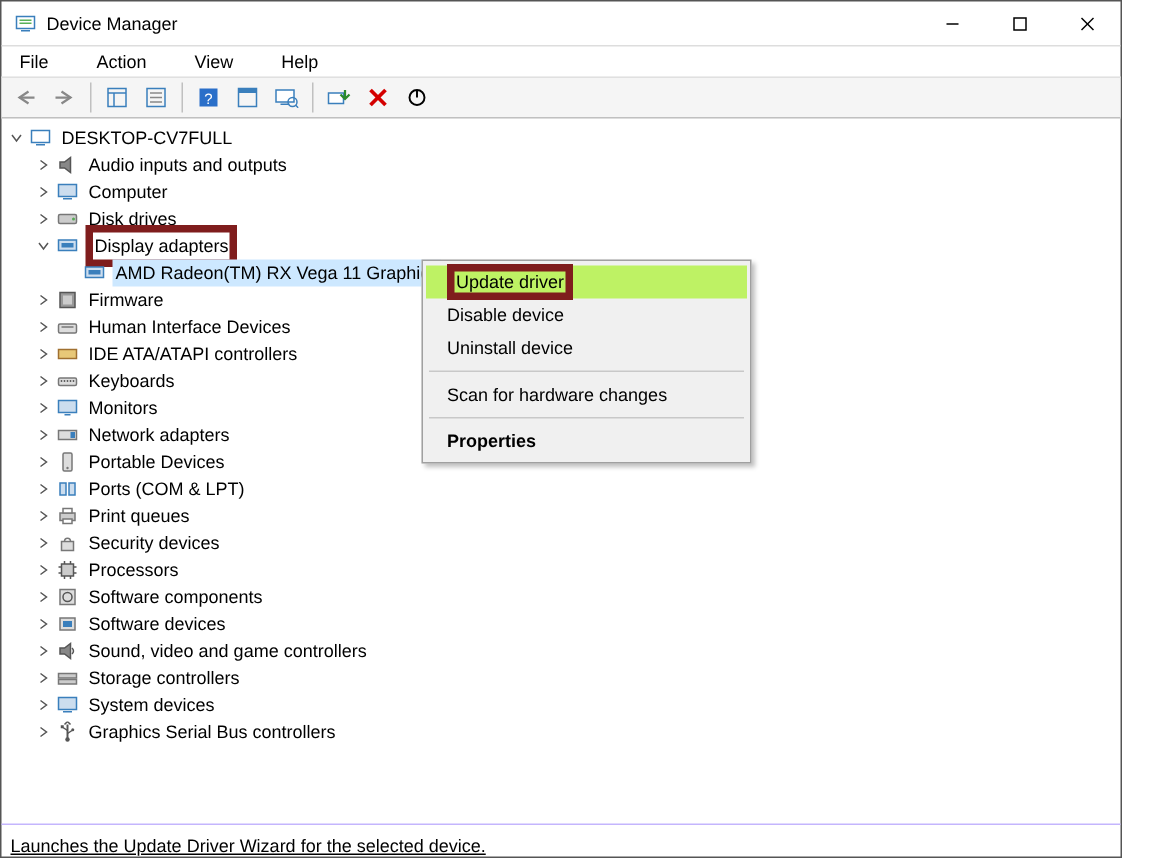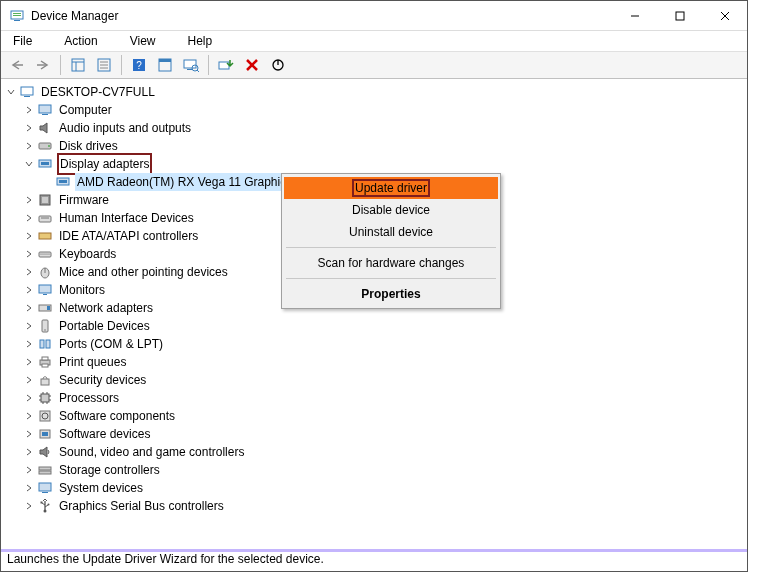--- a/index.html
+++ b/index.html
@@ -9,35 +9,35 @@
   .titlebar .icon { width:16px; height:16px; margin-right:6px; display:flex; align-items:center; justify-content:center; }
   .titlebar .title { flex:1; font-size:12px; }
   .winbtns { display:flex; height:100%; }
   .winbtn { width:45px; display:flex; align-items:center; justify-content:center; }
   .winbtn svg { stroke:#000; stroke-width:1; fill:none; }
   .menubar { height:20px; display:flex; align-items:center; padding:0 4px; gap:16px; }
   .menubar .menuitem { padding:2px 8px; }
   .toolbar { height:28px; border-top:1px solid #e0e0e0; border-bottom:1px solid #c0c0c0; background:#f5f5f5; display:flex; align-items:center; padding:0 4px; gap:2px; }
   .tbtn { width:24px; height:22px; display:flex; align-items:center; justify-content:center; border:1px solid transparent; }
   .tsep { width:1px; height:20px; background:#c0c0c0; margin:0 3px; }
-  .tree { flex:1; overflow:auto; padding:4px 2px; position:relative;text-align:center; }
+  .tree { flex:1; overflow:auto; padding:4px 2px; position:relative; }
   .node { display:flex; align-items:center; height:18px; line-height:18px; white-space:nowrap; }
   .indent { display:inline-block; width:18px; height:18px; }
   .expander { width:16px; height:18px; display:inline-flex; align-items:center; justify-content:center; }
   .expander svg { stroke:#555; fill:none; }
   .ticon { width:16px; height:16px; margin-right:4px; display:inline-flex; align-items:center; justify-content:center; flex-shrink:0;}
   .label { padding:0 2px; }
   .label.sel { background:#cde8ff; }
-  .hl-red { border:2px solid #7f1d1d; padding:0 1px; margin:-1px 0; }
+  .hl-red { border:5px solid #7f1d1d; padding:0 1px; margin:-1px 0; }
   .ctxmenu { position:absolute; background:#f0f0f0; border:1px solid #a0a0a0; box-shadow:2px 2px 3px rgba(0,0,0,0.25); padding:3px 2px; width:220px; z-index:10; }
   .ctxitem { padding:4px 14px; position:relative; }
-  .ctxitem.hi { background:#f97316; }
+  .ctxitem.hi { background:#bef264; }
   .ctxitem.bold { font-weight:bold; }
   .ctxsep { height:1px; background:#c8c8c8; margin:4px 2px; }
-  .statusbar { height:22px; border-top:3px solid #c4b5fd; display:flex; align-items:flex-start; padding:0 6px; }
+  .statusbar { height:22px; border-top:1px solid #c4b5fd; display:flex; align-items:flex-end; padding:0 6px;text-decoration:underline; }
 </style>
 </head>
 <body>
 
 <div class="window">
 
   <div class="titlebar">
     <span class="icon">
       <svg width="16" height="16" viewBox="0 0 16 16">
           <rect x="2" y="3" width="12" height="8" fill="#fff" stroke="#3a7fbc"></rect>
@@ -164,40 +164,40 @@
 
     <div class="node">
       <span class="indent"></span>
       <span class="expander">
           <svg width="10" height="10">
             <path d="M3 2 L7 5 L3 8"></path>
           </svg>
         </span>
       <span class="ticon">
           <svg width="14" height="14">
+            <path d="M2 5 L5 5 L9 2 L9 12 L5 9 L2 9 Z" fill="#888" stroke="#555"></path>
+          </svg>
+        </span>
+      <span class="label">Audio inputs and outputs</span>
+    </div>
+
+    <div class="node">
+      <span class="indent"></span>
+      <span class="expander">
+          <svg width="10" height="10">
+            <path d="M3 2 L7 5 L3 8"></path>
+          </svg>
+        </span>
+      <span class="ticon">
+          <svg width="14" height="14">
             <rect x="1" y="2" width="12" height="8" fill="#cde" stroke="#3a7fbc"></rect>
             <rect x="4" y="11" width="6" height="1" fill="#3a7fbc"></rect>
           </svg>
         </span>
       <span class="label">Computer</span>
-    </div>
-
-    <div class="node">
-      <span class="indent"></span>
-      <span class="expander">
-          <svg width="10" height="10">
-            <path d="M3 2 L7 5 L3 8"></path>
-          </svg>
-        </span>
-      <span class="ticon">
-          <svg width="14" height="14">
-            <path d="M2 5 L5 5 L9 2 L9 12 L5 9 L2 9 Z" fill="#888" stroke="#555"></path>
-          </svg>
-        </span>
-      <span class="label">Audio inputs and outputs</span>
     </div>
 
     <div class="node">
       <span class="indent"></span>
       <span class="expander">
           <svg width="10" height="10">
             <path d="M3 2 L7 5 L3 8"></path>
           </svg>
         </span>
       <span class="ticon">
@@ -298,35 +298,20 @@
             <circle cx="3" cy="7" r="0.6" fill="#555"></circle>
             <circle cx="5" cy="7" r="0.6" fill="#555"></circle>
             <circle cx="7" cy="7" r="0.6" fill="#555"></circle>
             <circle cx="9" cy="7" r="0.6" fill="#555"></circle>
             <circle cx="11" cy="7" r="0.6" fill="#555"></circle>
           </svg>
         </span>
       <span class="label">Keyboards</span>
     </div>
 
-    <div class="node">
-      <span class="indent"></span>
-      <span class="expander">
-          <svg width="10" height="10">
-            <path d="M3 2 L7 5 L3 8"></path>
-          </svg>
-        </span>
-      <span class="ticon">
-          <svg width="14" height="14">
-            <ellipse cx="7" cy="8" rx="4" ry="5" fill="#ddd" stroke="#777"></ellipse>
-            <line x1="7" y1="3" x2="7" y2="8" stroke="#777"></line>
-          </svg>
-        </span>
-      <span class="label">Mice and other pointing devices</span>
-    </div>
 
     <div class="node">
       <span class="indent"></span>
       <span class="expander">
           <svg width="10" height="10">
             <path d="M3 2 L7 5 L3 8"></path>
           </svg>
         </span>
       <span class="ticon">
           <svg width="14" height="14">

